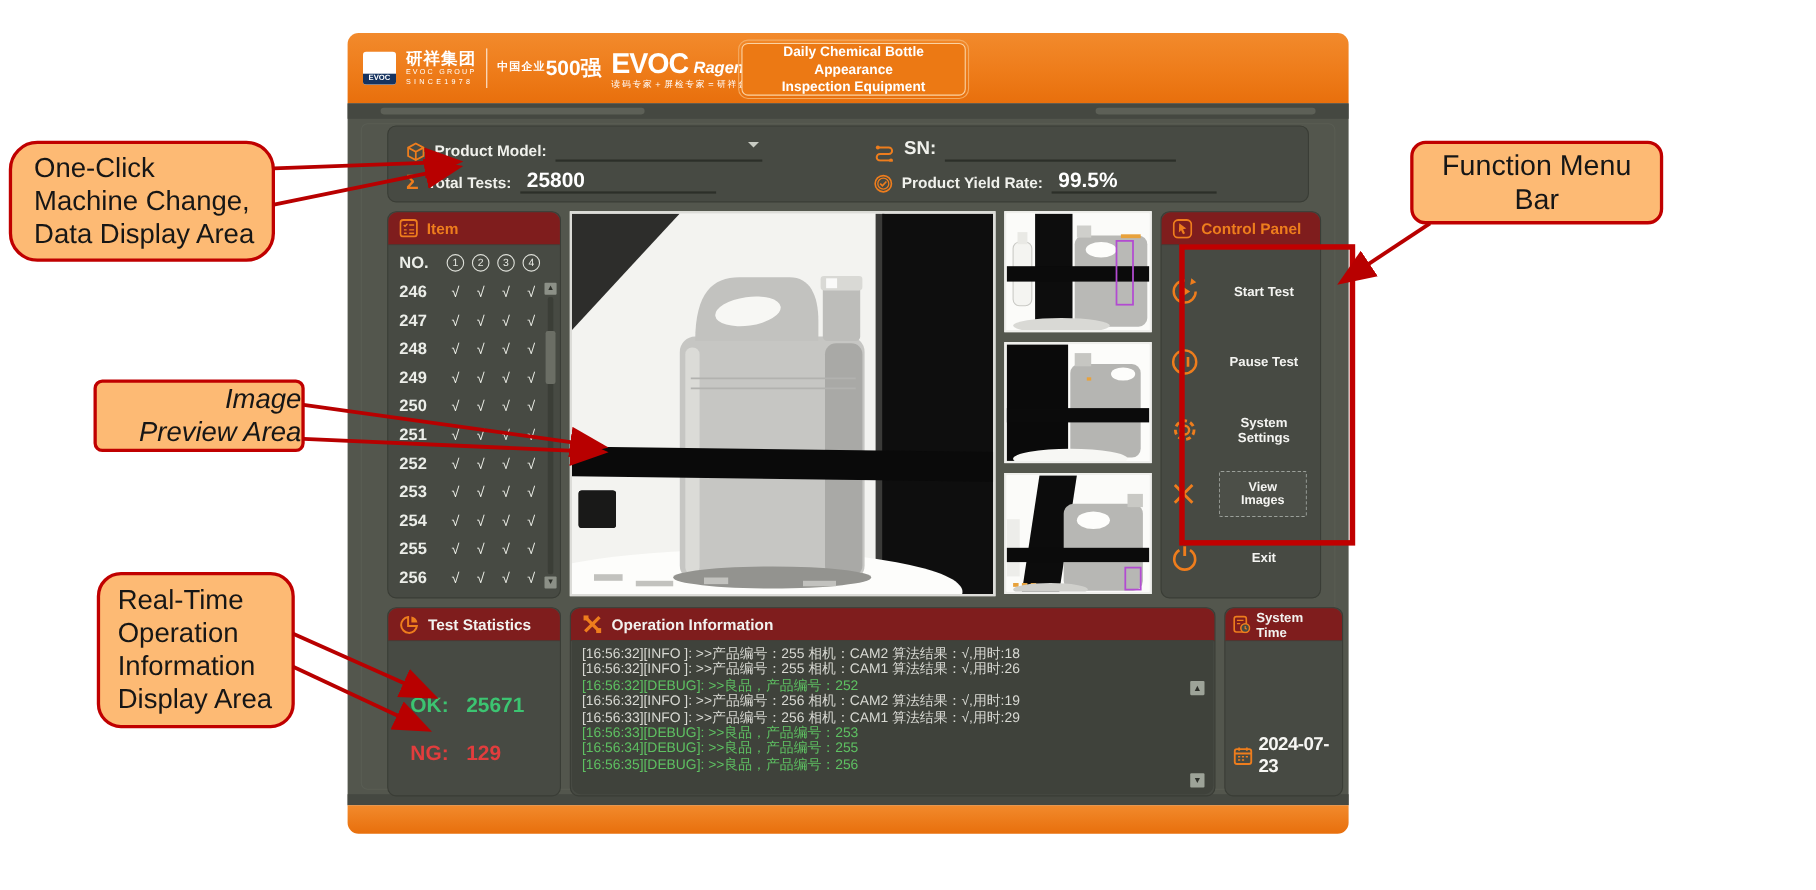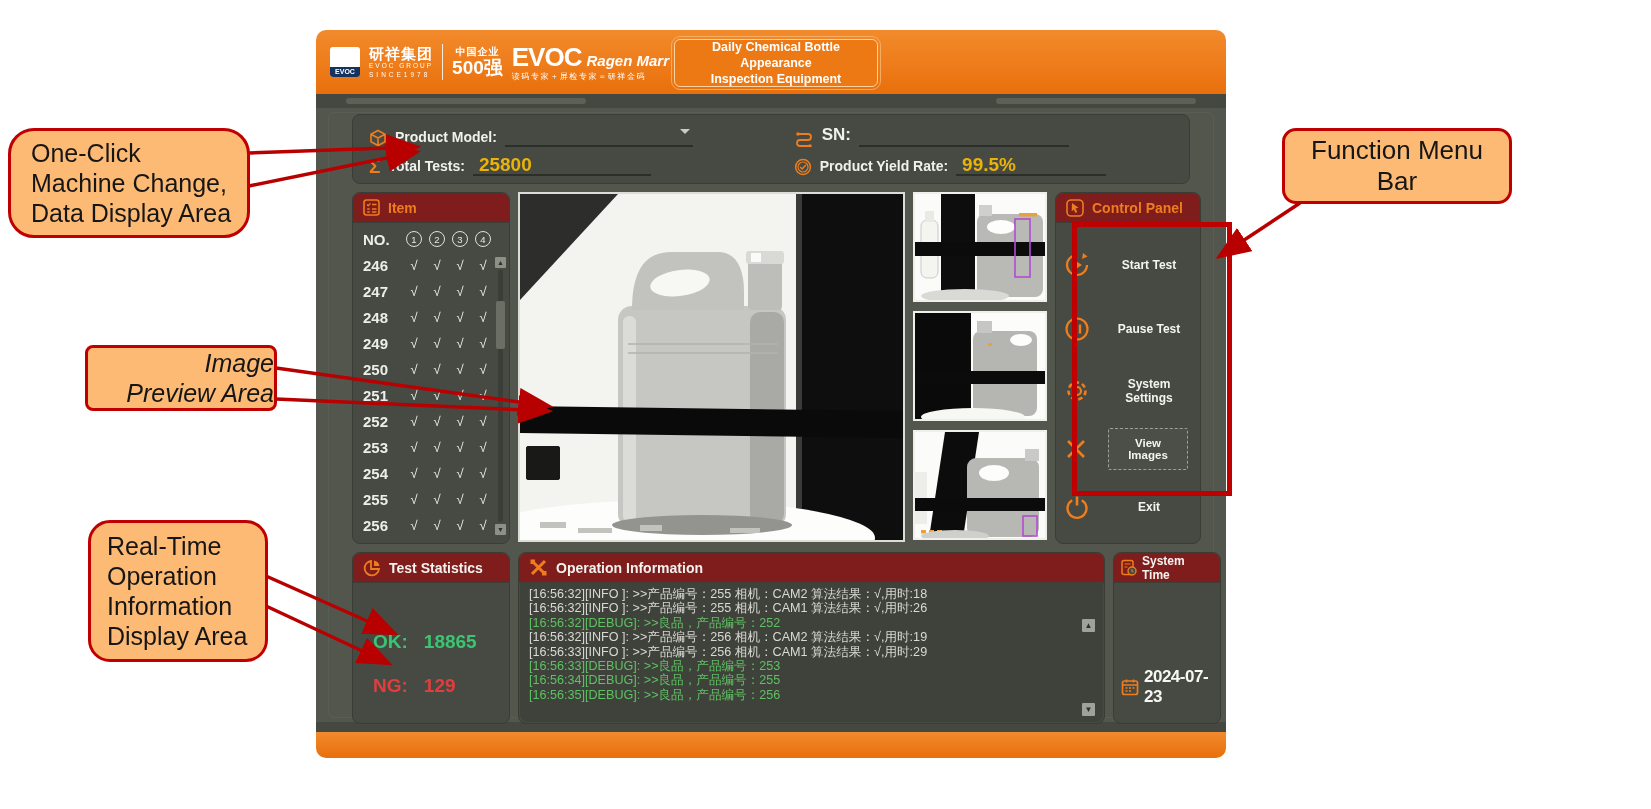--- a/index.html
+++ b/index.html
@@ -20,21 +20,21 @@
     border-radius:6px;opacity:.45;pointer-events:none;}
   
   .logo-wrap{display:flex;align-items:center;gap:9px;color:#fff;}
   .logo-sq{width:30px;height:30px;background:#fff;border-radius:3px;display:flex;align-items:flex-end;justify-content:center;overflow:hidden;}
   .logo-sq b{background:#16335f;color:#fff;font-size:7px;line-height:10px;width:100%;text-align:center;}
   .g1{display:flex;flex-direction:column;line-height:1;}
   .g1 .a{font-size:15px;font-weight:bold;letter-spacing:1px;}
   .g1 .b{font-size:6.5px;letter-spacing:2px;margin-top:2px;}
   .g1 .c{font-size:6.5px;letter-spacing:3px;margin-top:2px;}
   .vdiv{width:1px;height:36px;background:rgba(255,255,255,.85);}
-  .g2{display:flex;flex-direction:column;line-height:1;align-items:center;}
+  .g2{display:flex;flex-direction:row;line-height:1;align-items:center;}
   .g2 .a{font-size:10px;font-weight:bold;letter-spacing:1px;}
   .g2 .b{font-size:19px;font-weight:bold;margin-top:1px;}
   .g3{display:flex;flex-direction:column;line-height:1;}
   .g3-row{display:flex;align-items:baseline;gap:5px;}
   .g3 .evoc{font-size:26px;font-weight:bold;letter-spacing:-1px;}
   .g3 .script{font-size:15px;font-style:italic;font-weight:bold;}
   .g3 .brandcn{font-size:18px;font-weight:bold;}
   .g3 .tagline{font-size:8px;letter-spacing:1.6px;margin-top:3px;}
   .title-badge{position:absolute;left:358px;top:9px;width:202px;height:46px;
     background:#ec7914;border:1px solid #fbd3a2;outline:1px solid #f4ab62;outline-offset:2px;
@@ -50,21 +50,21 @@
   .icon svg{display:block;}
   .sigma{color:#ee7d1d;font-weight:bold;font-size:19px;line-height:18px;}
   
   .top-panel{left:36px;top:20px;width:838px;height:70px;display:grid;grid-template-columns:1.12fr 1fr;
     padding:5px 16px 7px;}
   .tp-col{display:flex;flex-direction:column;justify-content:space-between;}
   .tp-row{display:flex;align-items:flex-end;gap:8px;height:27px;}
   .tp-label{font-size:14px;font-weight:bold;color:#f0f1ec;padding-bottom:2px;white-space:nowrap;}
   .tp-label.big{font-size:17px;}
   .uline{border-bottom:2px solid #2c2f29;height:22px;position:relative;box-sizing:border-box;}
-  .uline .val{font-size:19px;color:#eab308;font-weight:bold;padding:0 6px;}
+  .uline .val{font-size:19px;color:#ffffff;font-weight:bold;padding:0 6px;}
   .caret{position:absolute;right:3px;bottom:6px;width:0;height:0;border:5px solid transparent;border-top-color:#c9ccc4;}
   
   .item-panel{left:36px;top:98px;width:158px;height:352px;}
   .item-table{padding:3px 8px 0 10px;}
   .item-hrow,.item-row{display:flex;align-items:center;height:26px;}
   .cell-no{width:36px;font-weight:bold;font-size:15px;color:#eceee9;}
   .circ{width:16px;height:16px;border:1.3px solid #dfe1da;border-radius:50%;margin-left:7px;
     display:flex;align-items:center;justify-content:center;font-size:9.5px;color:#e6e8e1;box-sizing:border-box;}
   .chk{width:16px;margin-left:7px;text-align:center;color:#eff1ea;font-size:13px;}
   .vscroll{position:absolute;right:3px;top:64px;bottom:8px;width:11px;}
@@ -455,21 +455,21 @@
             <svg width="18" height="18" viewBox="0 0 18 18">
                 <path d="M8 2 a7.2 7.2 0 1 0 8 8 L8 10 Z" fill="none" stroke="#ee7d1d" stroke-width="1.8"></path>
                 <path d="M11 1.5 a7 7 0 0 1 5.5 5.5 L11 7 Z" fill="#ee7d1d"></path>
               </svg>
           </span>
           <span class="panel-title">Test Statistics</span>
         </div>
         <div style="padding-top:48px;">
           <div class="stat-row">
             <span class="okc">OK:</span>
-            <span class="okc">18865</span>
+            <span class="okc">25671</span>
           </div>
           <div class="stat-row" style="margin-top:22px;">
             <span class="ngc">NG:</span>
             <span class="ngc">129</span>
           </div>
         </div>
       </div>
 
       <div class="panel log-panel">
         <div class="panel-head">

